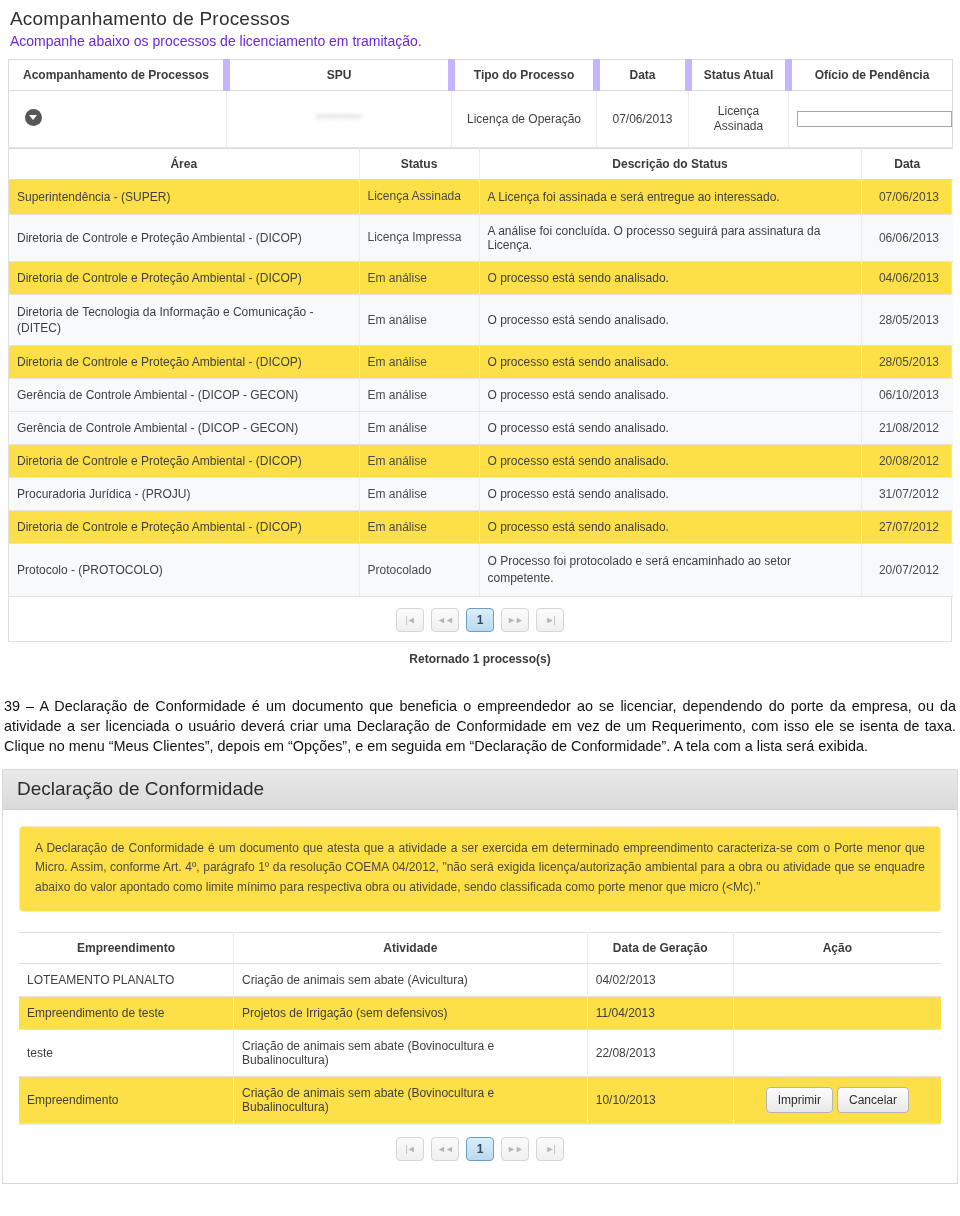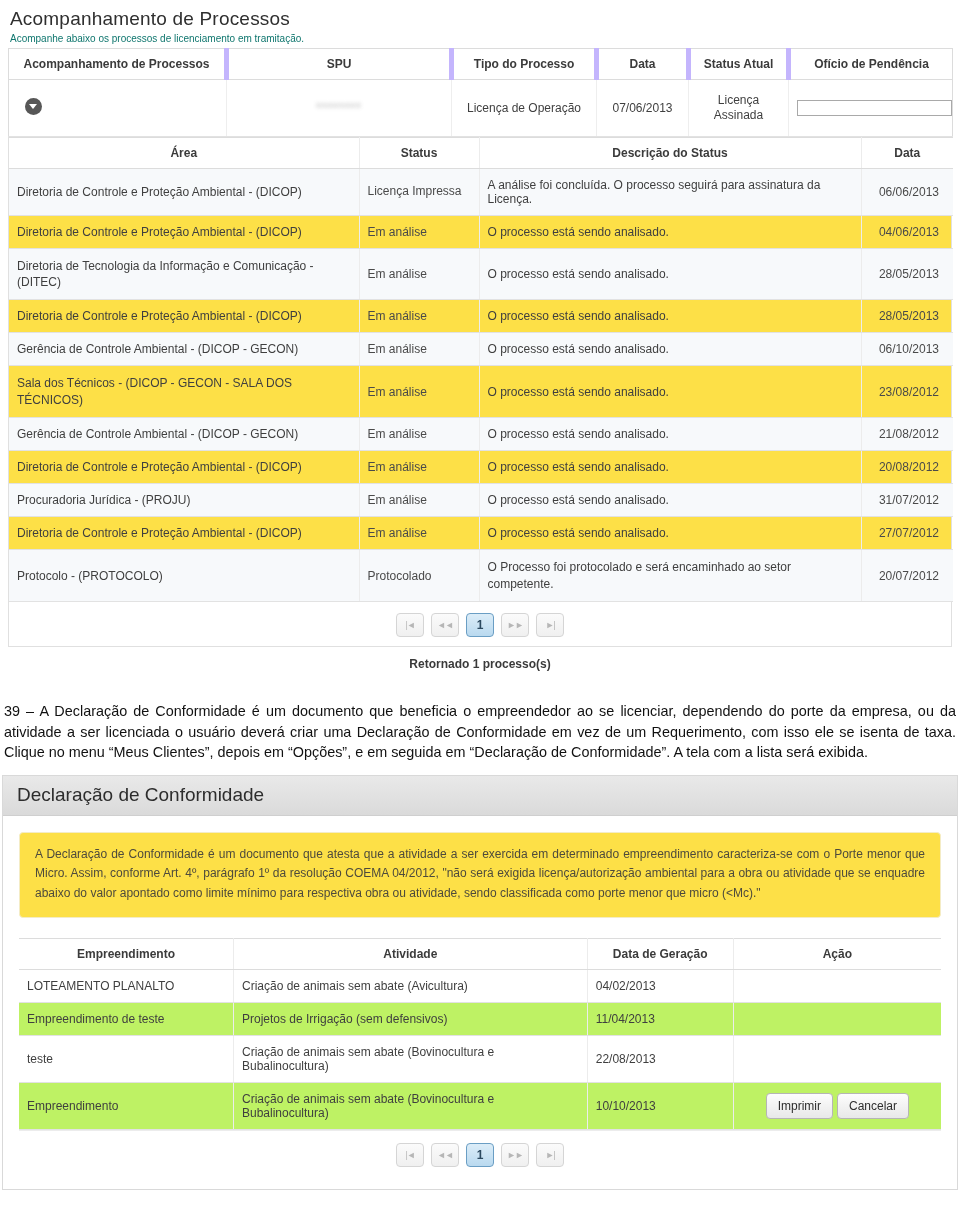--- a/index.html
+++ b/index.html
@@ -22,23 +22,23 @@
     padding: 6px 8px 0 8px;
   }
   .shot1-title {
     font-size: 19px;
     color: #2f2f2f;
     font-weight: 400;
     margin: 2px 0 3px 2px;
     letter-spacing: .2px;
   }
   .shot1-sub {
-    font-size: 10px;
-    color: #0f766e;
-    margin: 0 0 4px 2px;
+    font-size: 14px;
+    color: #6d28d9;
+    margin: 0 0 10px 2px;
   }
 
   table.grid {
     width: 100%;
     border-collapse: collapse;
     table-layout: fixed;
   }
   table.grid th {
     font-size: 12px;
     font-weight: bold;
@@ -53,21 +53,21 @@
   table.grid td {
     font-size: 12px;
     color: #3f3f3f;
     padding: 9px 8px;
     border-bottom: 1px solid #e2e2e2;
     vertical-align: middle;
   }
 
   
   .outer-tbl { border: 1px solid #dcdcdc; border-top: none; border-bottom: none; }
-  .outer-tbl th { border-left: 5px solid #c4b5fd; }
+  .outer-tbl th { border-left: 7px solid #c4b5fd; }
   .outer-tbl th:first-child { border-left: none; }
   .outer-tbl td {
     border-left: 1px solid #eeeeee;
     text-align: center;
     height: 38px;
   }
   .outer-tbl td:first-child { border-left: none; }
 
   .expand-btn {
     width: 17px;
@@ -213,21 +213,21 @@
     border-top: 1px solid #e0e0e0;
     border-bottom: 1px solid #e0e0e0;
     padding: 9px 4px;
   }
   .dc-tbl td {
     padding: 9px 10px;
     font-size: 12px;
     border-bottom: 1px solid #ececec;
     height: 14px;
   }
-  .dc-tbl tr.alt td { background: #bef264; }
+  .dc-tbl tr.alt td { background: #fde047; }
   .dc-tbl td.c-emp  { text-align: left; }
   .dc-tbl td.c-ativ { text-align: left; }
   .dc-tbl td.c-dat  { text-align: left; }
   .dc-tbl td.c-acao { text-align: center; }
   .dc-tbl th.sep, .dc-tbl td.sep { border-right: 1px solid #ececec; }
 
   .btn-gray {
     display: inline-block;
     border: 1px solid #b5b5b5;
     border-radius: 4px;
@@ -296,20 +296,26 @@
       </colgroup>
       <thead>
         <tr>
           <th class="h-area">Área</th>
           <th class="h-status">Status</th>
           <th class="h-desc">Descrição do Status</th>
           <th>Data</th>
         </tr>
       </thead>
       <tbody>
+        <tr>
+          <td class="c-area">Superintendência - (SUPER)</td>
+          <td class="c-status" style="line-height:1.3">Licença Assinada</td>
+          <td class="c-desc">A Licença foi assinada e será entregue ao interessado.</td>
+          <td class="c-data">07/06/2013</td>
+        </tr>
         <tr class="alt">
           <td class="c-area">Diretoria de Controle e Proteção Ambiental - (DICOP)</td>
           <td class="c-status" style="line-height:1.3">Licença Impressa</td>
           <td class="c-desc">A análise foi concluída. O processo seguirá para assinatura da Licença.</td>
           <td class="c-data">06/06/2013</td>
         </tr>
         <tr>
           <td class="c-area">Diretoria de Controle e Proteção Ambiental - (DICOP)</td>
           <td class="c-status">Em análise</td>
           <td class="c-desc">O processo está sendo analisado.</td>
@@ -325,26 +331,20 @@
           <td class="c-area">Diretoria de Controle e Proteção Ambiental - (DICOP)</td>
           <td class="c-status">Em análise</td>
           <td class="c-desc">O processo está sendo analisado.</td>
           <td class="c-data">28/05/2013</td>
         </tr>
         <tr class="alt">
           <td class="c-area">Gerência de Controle Ambiental - (DICOP - GECON)</td>
           <td class="c-status">Em análise</td>
           <td class="c-desc">O processo está sendo analisado.</td>
           <td class="c-data">06/10/2013</td>
-        </tr>
-        <tr>
-          <td class="c-area" style="line-height:1.35">Sala dos Técnicos - (DICOP - GECON - SALA DOS TÉCNICOS)</td>
-          <td class="c-status">Em análise</td>
-          <td class="c-desc">O processo está sendo analisado.</td>
-          <td class="c-data">23/08/2012</td>
         </tr>
         <tr class="alt">
           <td class="c-area">Gerência de Controle Ambiental - (DICOP - GECON)</td>
           <td class="c-status">Em análise</td>
           <td class="c-desc">O processo está sendo analisado.</td>
           <td class="c-data">21/08/2012</td>
         </tr>
         <tr>
           <td class="c-area">Diretoria de Controle e Proteção Ambiental - (DICOP)</td>
           <td class="c-status">Em análise</td>

